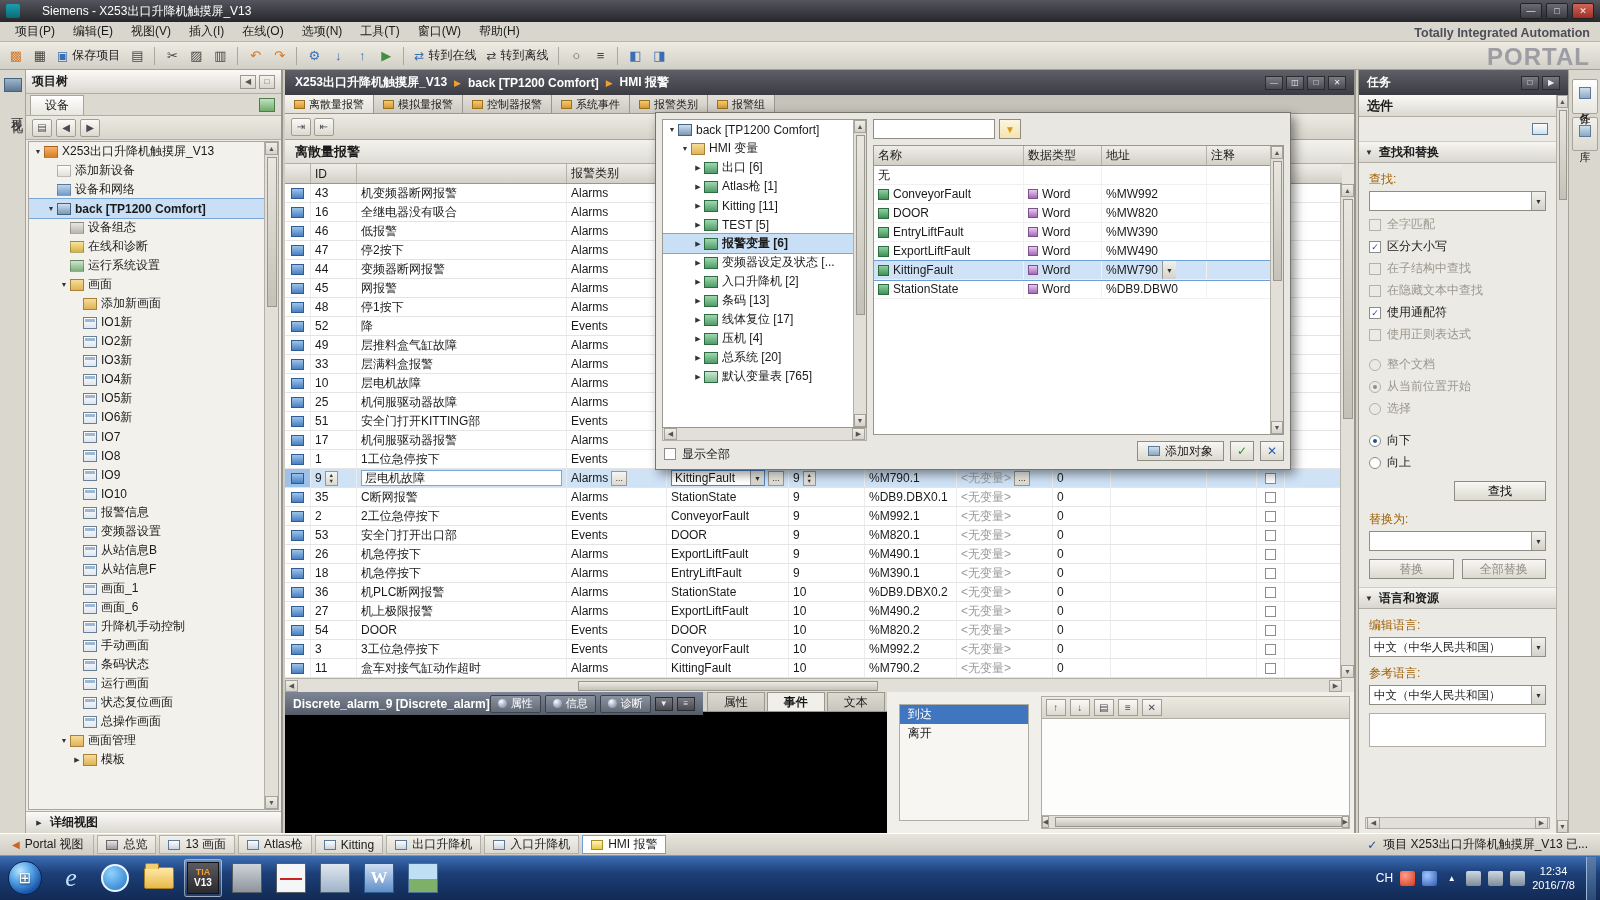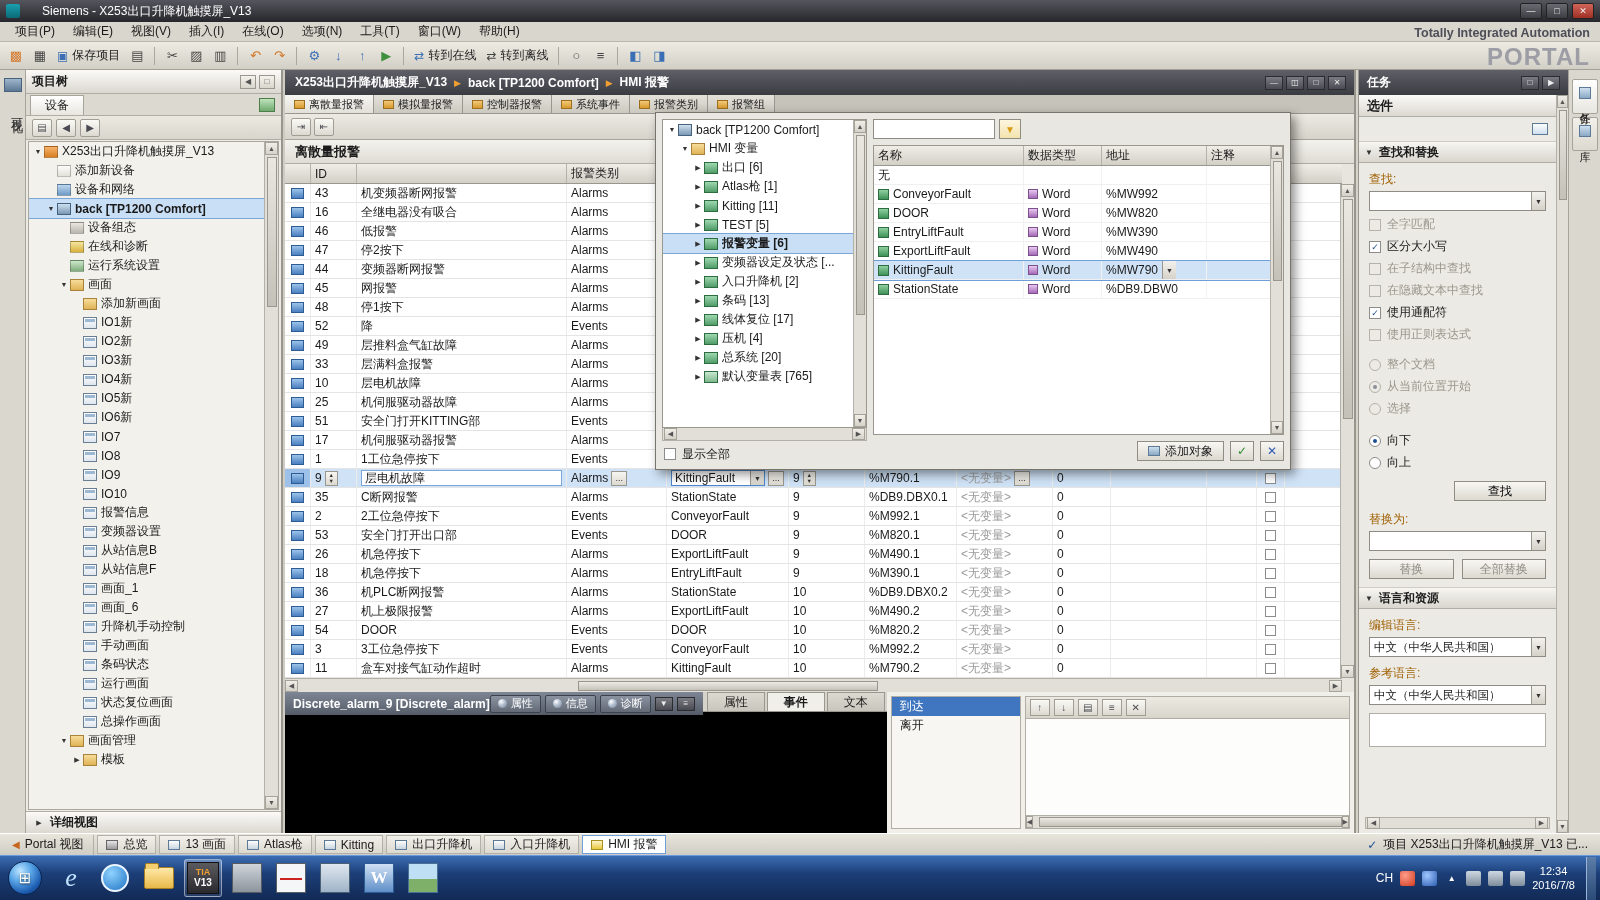--- a/index.html
+++ b/index.html
@@ -106,21 +106,21 @@
 
 .inspector{height:141px;display:flex;flex-direction:row;background:#000000}
 .insp-title{height:23px;background:linear-gradient(#7e8695,#555c68);color:#fff;display:flex;align-items:center;padding:0 8px;font-weight:bold}
 .insp-btns{margin-left:auto;display:flex;gap:4px;font-weight:normal;align-items:center}
 .ibtn{height:18px;border:1px solid #3c424c;background:linear-gradient(#8b93a1,#636a76);display:flex;align-items:center;gap:4px;padding:0 7px;color:#fff;font-size:11px;border-radius:2px}
 .ibtn .dot{width:9px;height:9px;border-radius:50%;background:radial-gradient(circle at 35% 30%,#fff,#b8c4d4 40%,#6f7e92)}
 .insp-tabs{height:20px;display:flex;background:#d6d3ca;border-bottom:1px solid #9a978e;padding-left:4px}
 .itab{padding:0 16px;display:flex;align-items:center;border:1px solid #9a978e;border-bottom:none;background:linear-gradient(#dcd9d0,#c8c5bc);margin-right:2px}
 .itab.iactive{background:#f1efe9;font-weight:bold}
 .insp-content{flex:1;display:flex;background:#f1efe9}
-.evt-list{width:130px;border:1px solid #b0ada4;background:#f7f6f2;margin:4px;display:flex;flex-direction:column}
+.evt-list{width:130px;border:1px solid #b0ada4;background:#f7f6f2;margin:12px;display:flex;flex-direction:column}
 .evt-row{height:19px;display:flex;align-items:center;padding:0 8px}
 .evt-row.esel{background:#3f76bf;color:#fff}
 .evt-main{flex:1;display:flex;flex-direction:column;margin:4px 4px 4px 0}
 .evt-toolbar{height:22px;display:flex;gap:4px;align-items:center;padding:0 4px;background:linear-gradient(#ece9e1,#d8d5cc);border:1px solid #b0ada4;border-bottom:none}
 .etb{width:20px;height:17px;border:1px solid #a09d94;background:linear-gradient(#fafaf6,#dcd9d0);display:flex;align-items:center;justify-content:center;font-size:10px;color:#4a4a52}
 .evt-area{flex:1;background:#fdfdfb;border:1px solid #b0ada4;position:relative}
 .evt-hsb{position:absolute;left:0;right:0;bottom:0;height:13px;background:#e1dfd8;border-top:1px solid #b3b0a7;display:flex;align-items:center}
 
 
 .tasks-panel{position:absolute;left:1358px;top:0;width:210px;height:100%;background:#eceae4;border-left:1px solid #98958c;display:flex;flex-direction:column}

